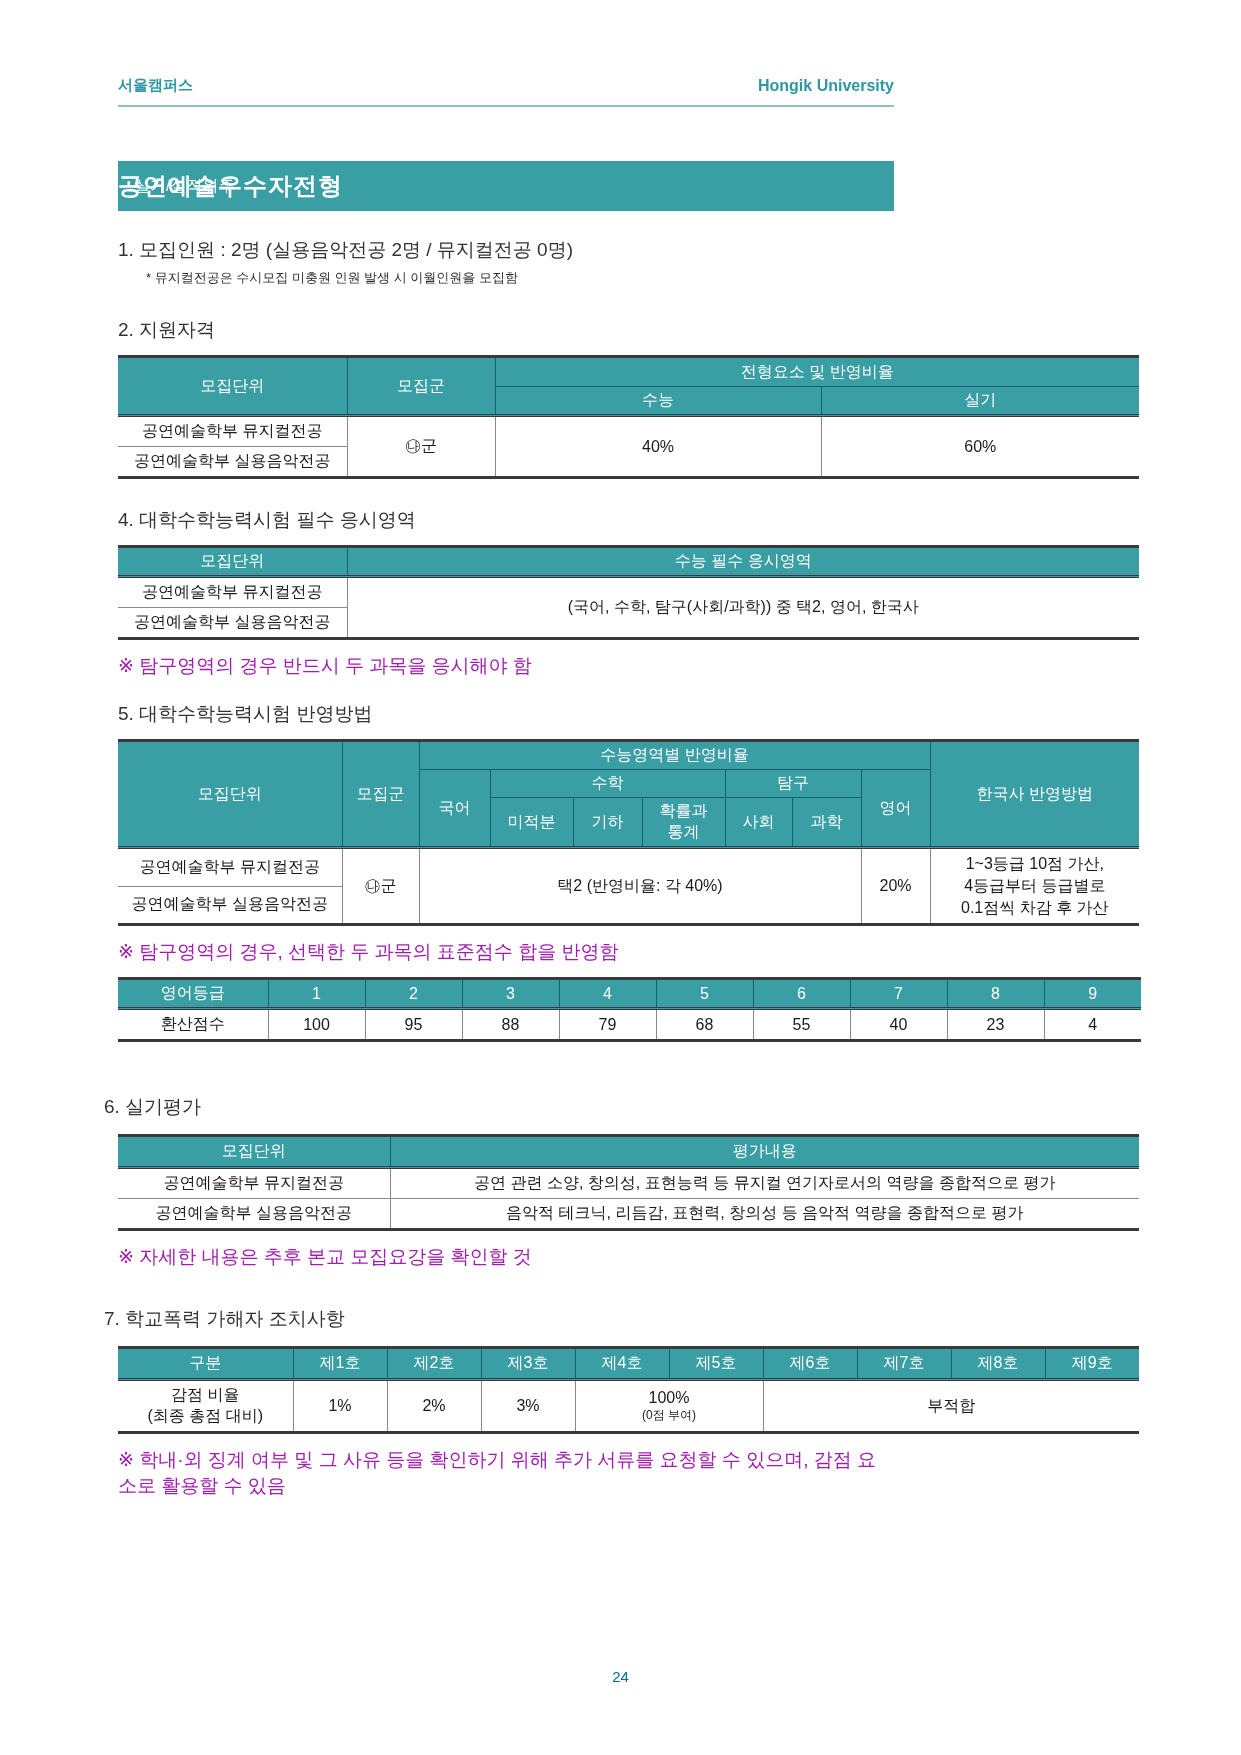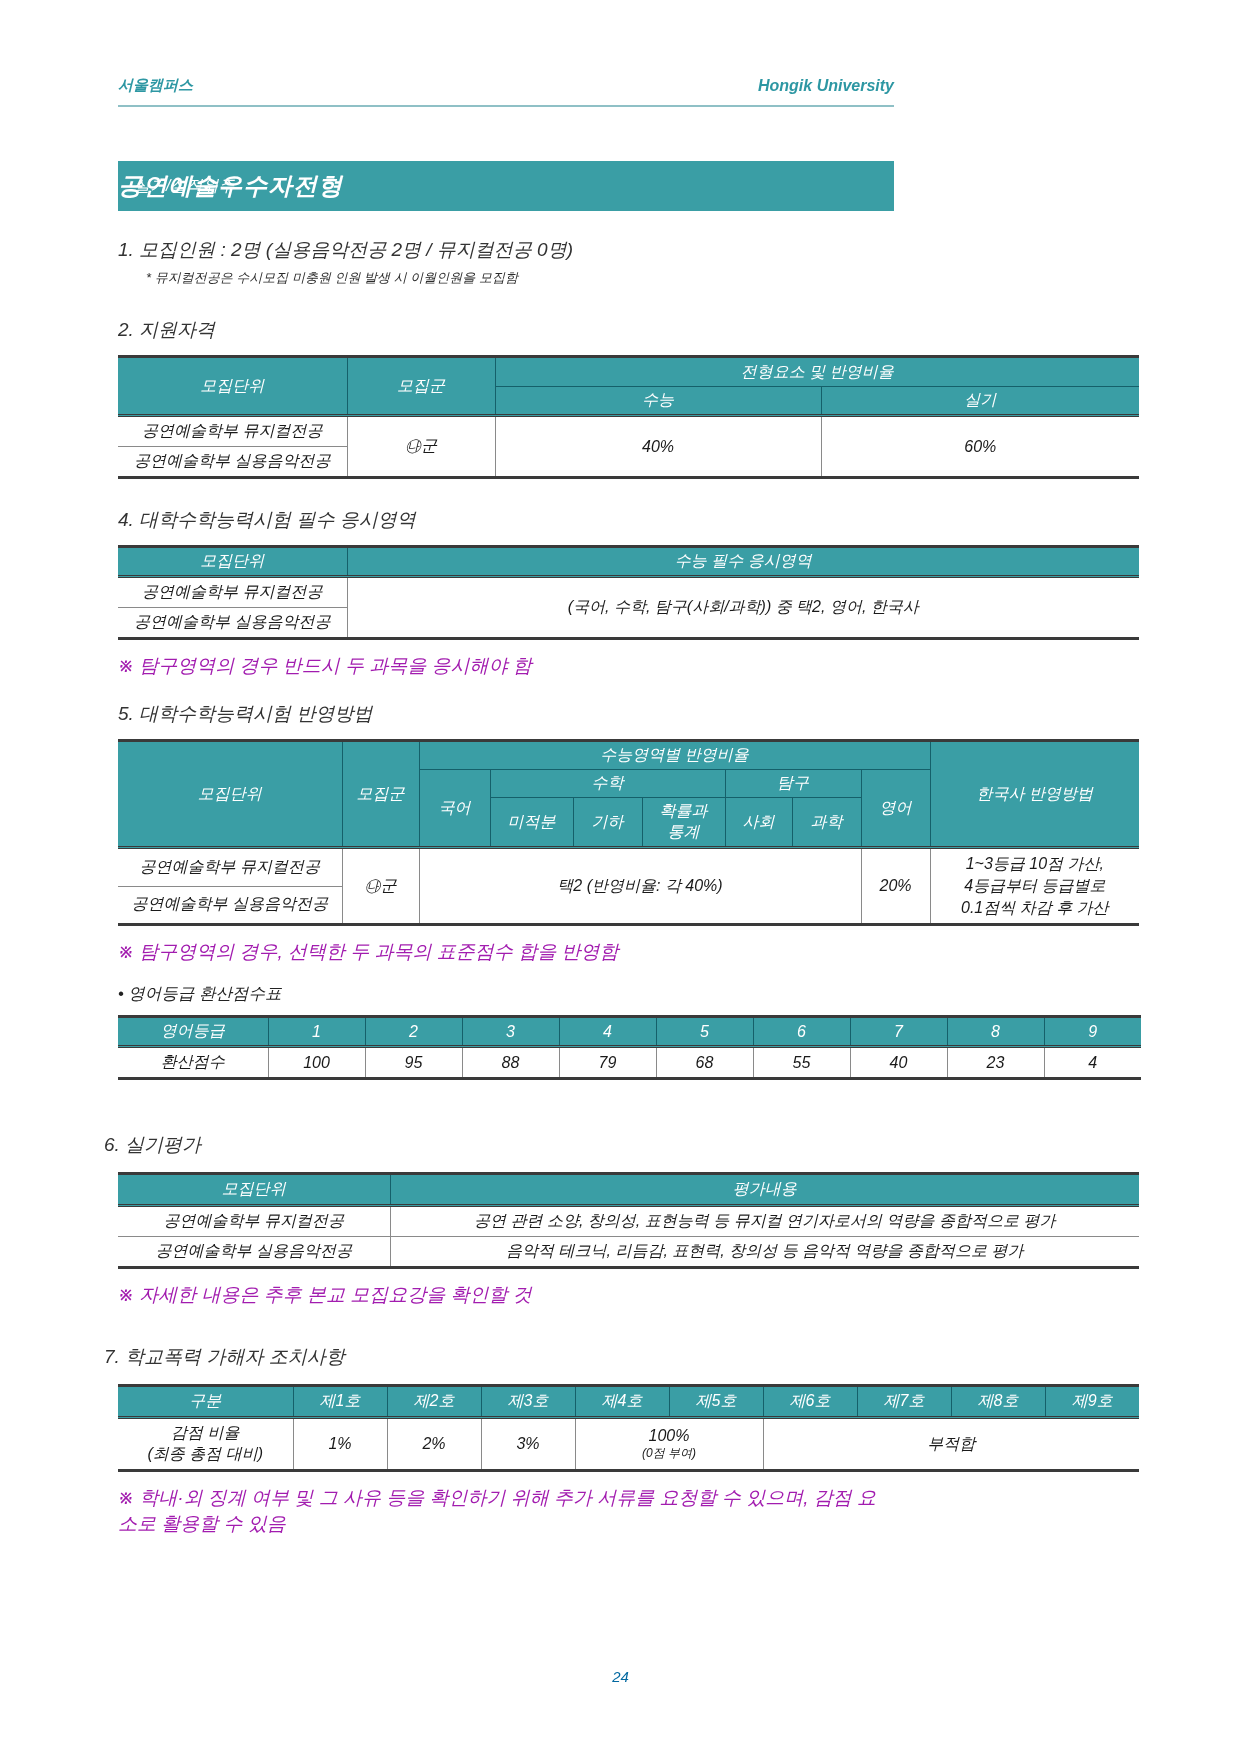--- a/index.html
+++ b/index.html
@@ -4,21 +4,21 @@
 <style>
   * { margin: 0; padding: 0; box-sizing: border-box; }
   html, body { background: #ffffff; }
   body {
     width: 1241px; height: 1755px;
     font-family: "Liberation Sans", "DejaVu Sans", sans-serif;
     color: #1f1f1f;
     position: relative;
     overflow: hidden;
   }
-  .page { position: relative; width: 990px; height: 1755px; padding: 76px 96px 4px 118px; font-style: italic; }
+  .page { position: relative; width: 990px; height: 1755px; padding: 76px 96px 4px 118px; }
 
   
   .doc-header {
     display: flex; justify-content: space-between; align-items: flex-end;
     padding-bottom: 10px; border-bottom: 2px solid var(--rule);
   }
   .campus { color: var(--teal-text); font-weight: bold; font-size: 15px; }
   .univ   { color: var(--teal-text); font-weight: bold; font-size: 16px; }
 
   
@@ -197,21 +197,20 @@
           <div class="hist-line">0.1점씩 차감 후 가산</div>
         </td>
       </tr>
       <tr class="r37">
         <td>공연예술학부 실용음악전공</td>
       </tr>
     </tbody>
   </table>
   <div class="note">※ 탐구영역의 경우, 선택한 두 과목의 표준점수 합을 반영함</div>
 
-  <div class="body-text mt18" style="font-size:16.5px; line-height:20px;">• 영어등급 환산점수표</div>
   <table class="tbl mt12">
     <colgroup>
       <col style="width:150px">
         <col style="width:97px">
         <col style="width:97px">
         <col style="width:97px">
       <col style="width:97px">
         <col style="width:97px">
         <col style="width:97px">
         <col style="width:97px">

